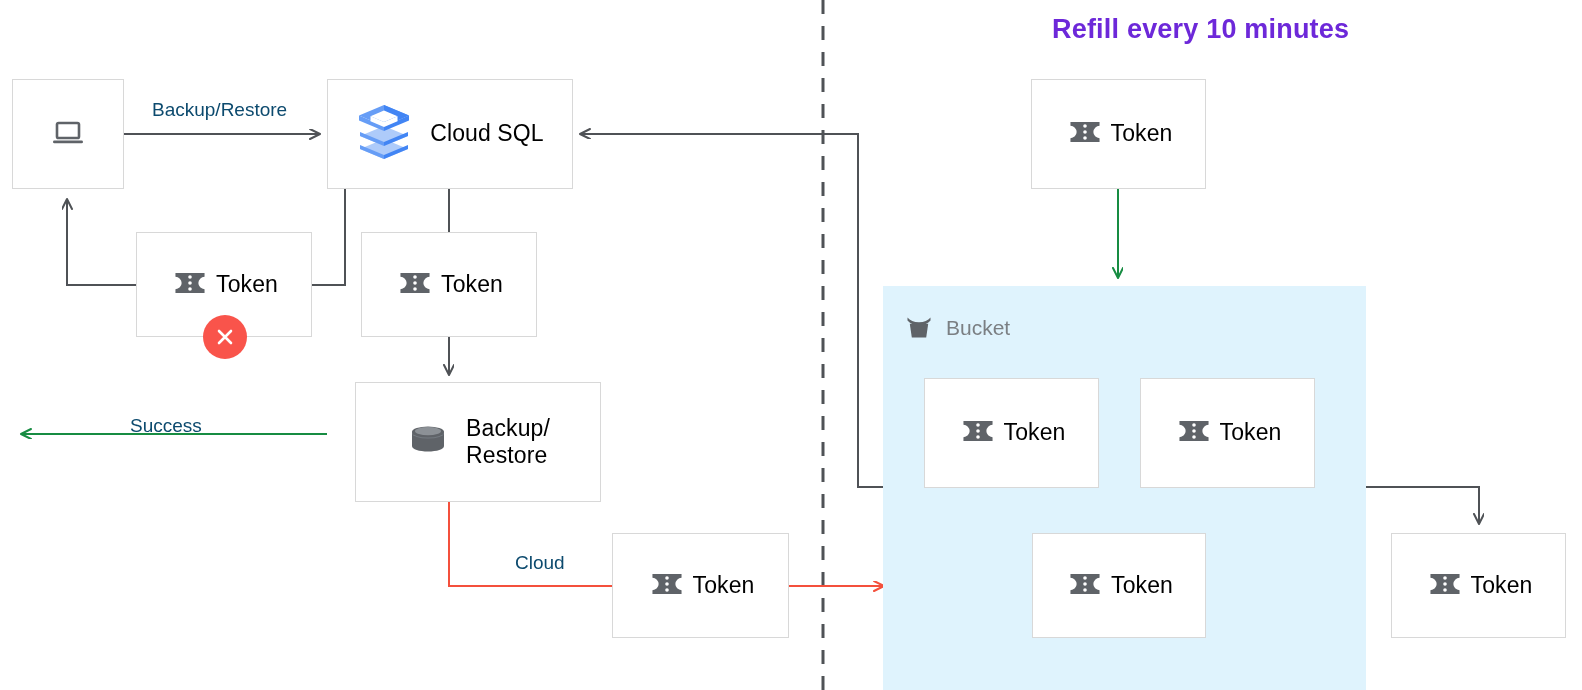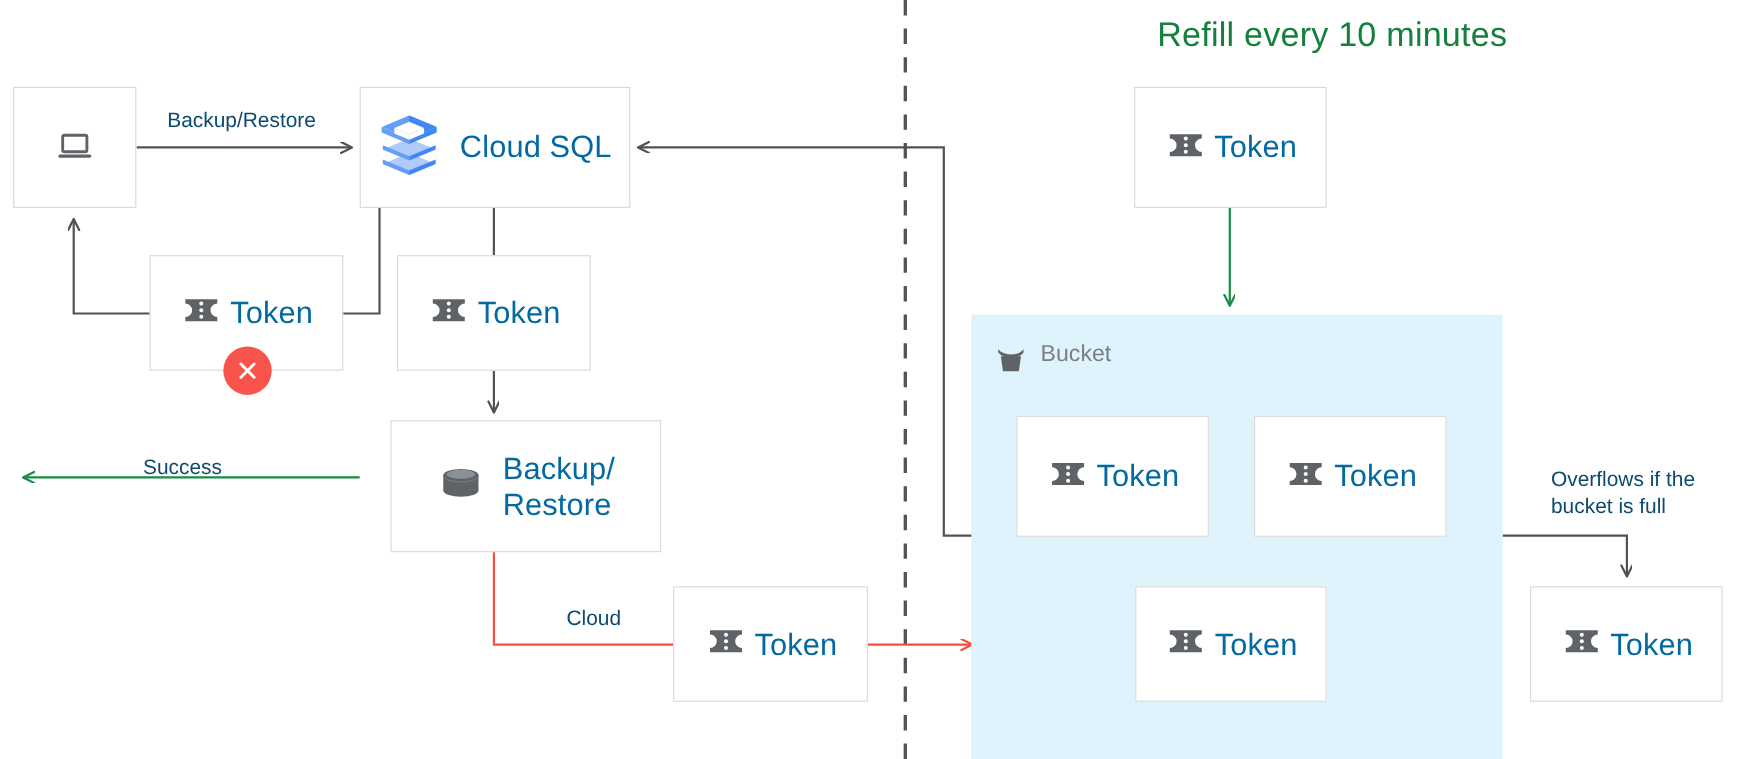--- a/index.html
+++ b/index.html
@@ -20,22 +20,22 @@
     position:absolute;
     box-sizing:border-box;
     background:#ffffff;
     border:1px solid #d8d8d8;
     display:flex;
     align-items:center;
     justify-content:center;
     gap:6px;
   }
   .node .label{
-    color:#0369a1;
-    font-size:28px;
+    color:#000000;
+    font-size:23px;
     line-height:1.18;
     letter-spacing:.1px;
     white-space:pre-line;
   }
   .node .label.two-line{text-align:left;}
 
   .ico{display:block;flex:0 0 auto;}
 
   
   .edge-label{
@@ -47,33 +47,33 @@
   }
 
   
   .bucket{
     position:absolute;
     background:#dff3fd;
   }
   .bucket-head{
     position:absolute;
     display:flex;
-    align-items:flex-start;
+    align-items:center;
     gap:11px;
   }
   .bucket-head .bh-text{
     color:#7b7f83;
     font-size:21px;
   }
 
   .title{
     position:absolute;
-    color:#15803d;
-    font-size:31px;
-    font-weight:normal;
+    color:#6d28d9;
+    font-size:27px;
+    font-weight:bold;
     letter-spacing:.2px;
     white-space:nowrap;
   }
 
   .fail-badge{
     position:absolute;
     width:44px;height:44px;
     border-radius:50%;
     background:#f9544b;
     display:flex;align-items:center;justify-content:center;
@@ -289,16 +289,14 @@
     </span>
     <span class="label">Token</span>
   </div>
 
   <div class="edge-label" style="left:152px;top:98px;">Backup/Restore</div>
 
   <div class="edge-label" style="left:130px;top:414px;">Success</div>
 
   <div class="edge-label" style="left:515px;top:551px;">Cloud</div>
 
-  <div class="edge-label" style="left:1410px;top:425px;">Overflows if the
-bucket is full</div>
 
 </div>
 
 </body></html>

